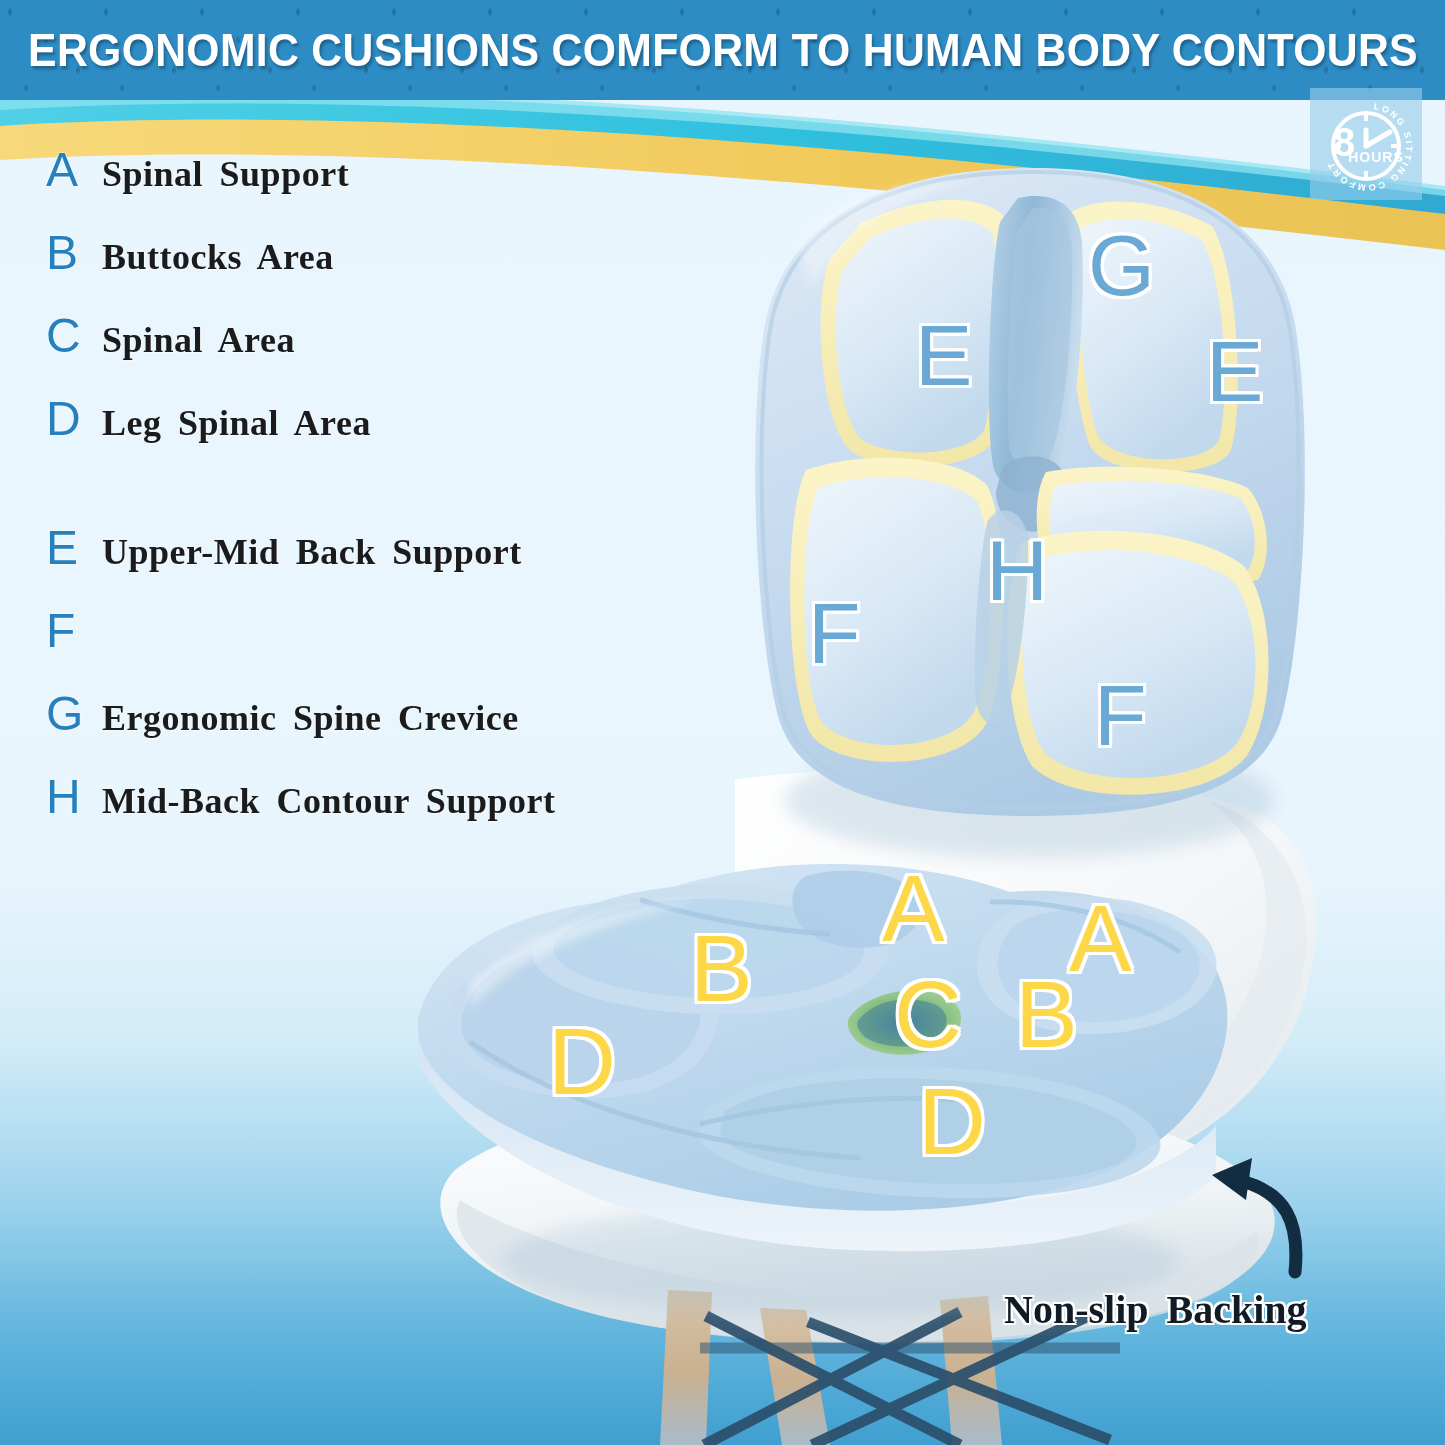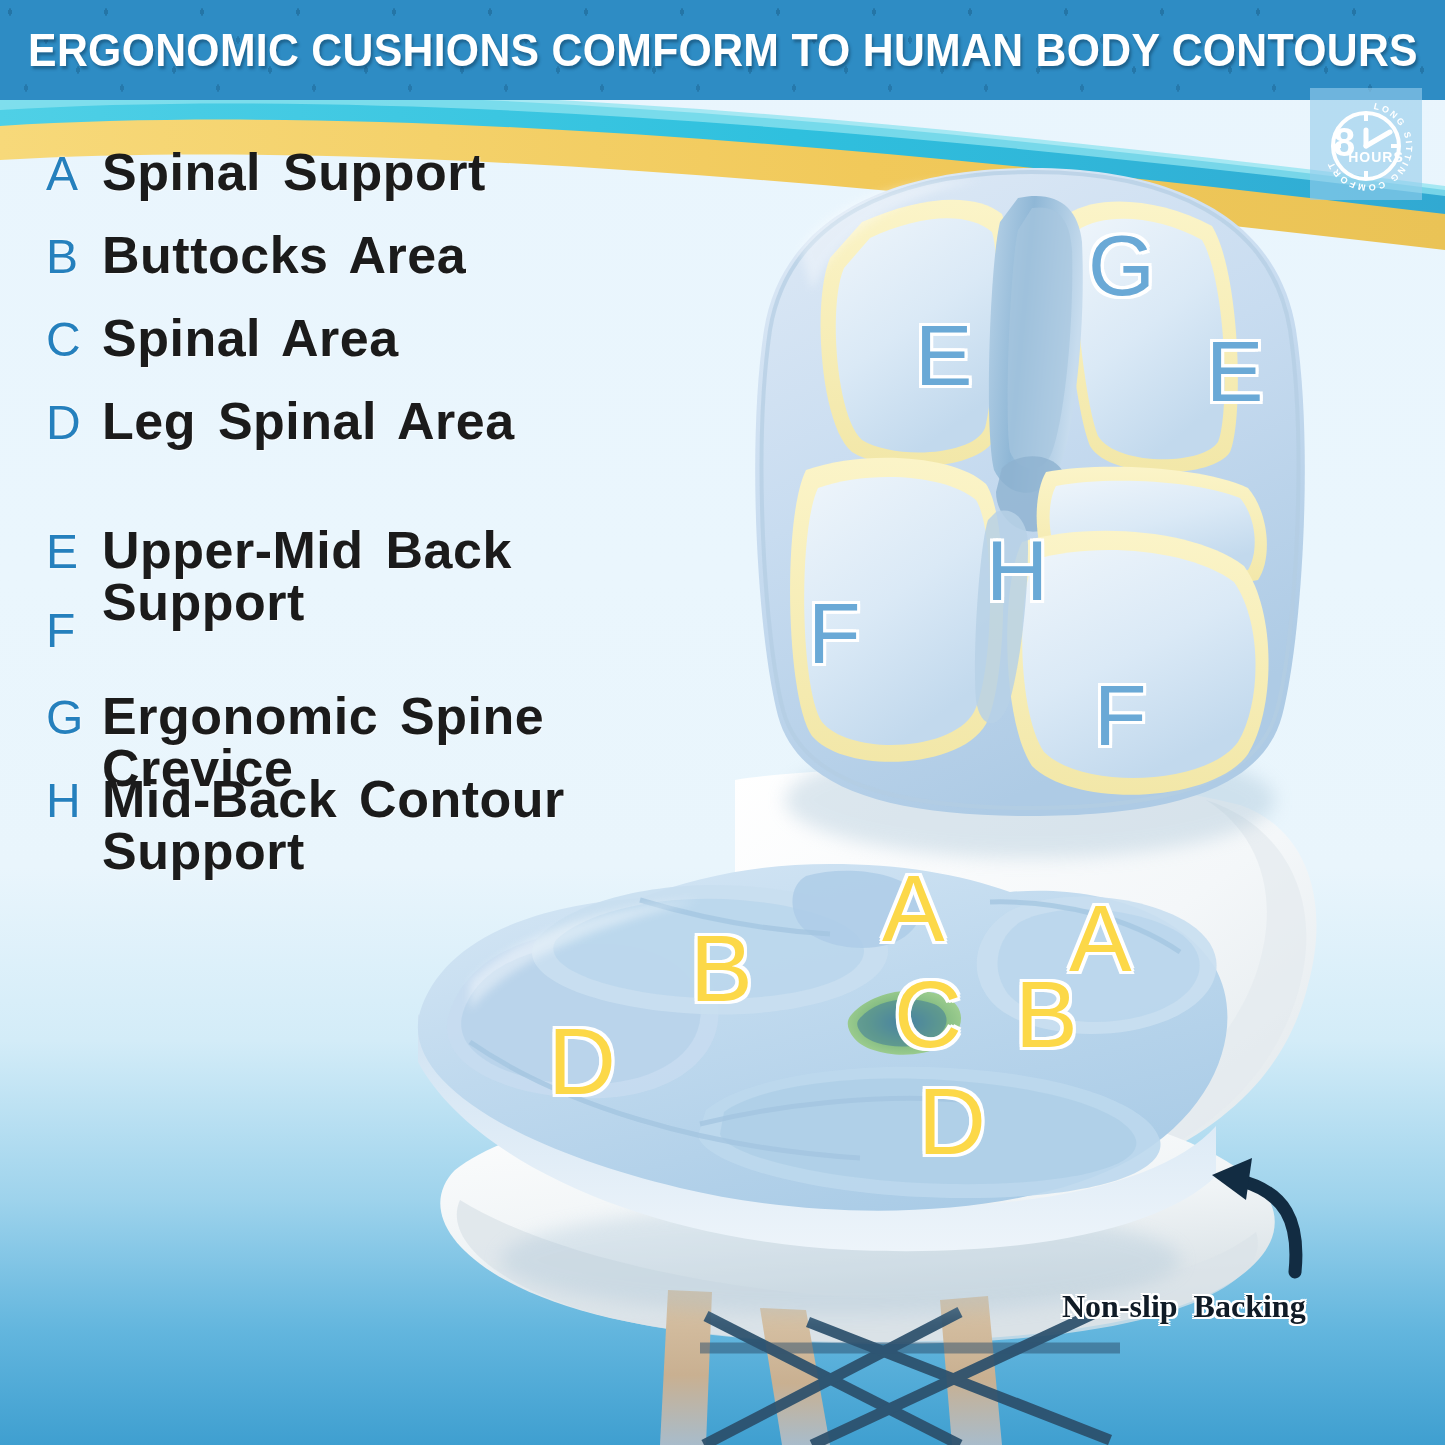--- a/index.html
+++ b/index.html
@@ -66,23 +66,23 @@
     width:56px;flex:0 0 56px;
     color:#2580bd;
     font-family:"Liberation Sans",sans-serif;
     font-weight:normal;
     font-size:48px;
     line-height:1;
     text-shadow:0 0 3px rgba(255,255,255,.9);
   }
   .legend-label{
     color:#1b1b1b;
-    font-family:Liberation Sans, sans-serif;
+    font-family:Liberation Serif, serif;
     font-weight:bold;
-    font-size:52px;
+    font-size:36px;
     line-height:1;
     letter-spacing:.5px;
     word-spacing:7px;
     text-shadow:1px 1px 0 rgba(255,255,255,.55);
   }
 
   
   .art{position:absolute;left:0;top:0;width:1445px;height:1445px;pointer-events:none;}
 
   
@@ -105,25 +105,25 @@
     color:#fcd848;
     text-shadow:
       -3px -3px 0 #ffffff, 3px -3px 0 #ffffff,
       -3px  3px 0 #ffffff, 3px  3px 0 #ffffff,
        0   -3px 0 #ffffff, 0    3px 0 #ffffff,
       -3px  0   0 #ffffff, 3px  0   0 #ffffff;
   }
 
   
   .callout-text{
-    position:absolute;left:1062px;top:1290px;
+    position:absolute;left:1004px;top:1290px;
     color:#101b26;
     font-family:"Liberation Serif",serif;
     font-weight:bold;
-    font-size:32px;
+    font-size:40px;
     line-height:1;
     white-space:nowrap;
     word-spacing:8px;
     text-shadow:
       -2px -2px 0 #ffffff, 2px -2px 0 #ffffff,
       -2px  2px 0 #ffffff, 2px  2px 0 #ffffff,
        0   -2px 0 #ffffff, 0    2px 0 #ffffff,
       -2px  0   0 #ffffff, 2px  0   0 #ffffff;
   }
 </style>

